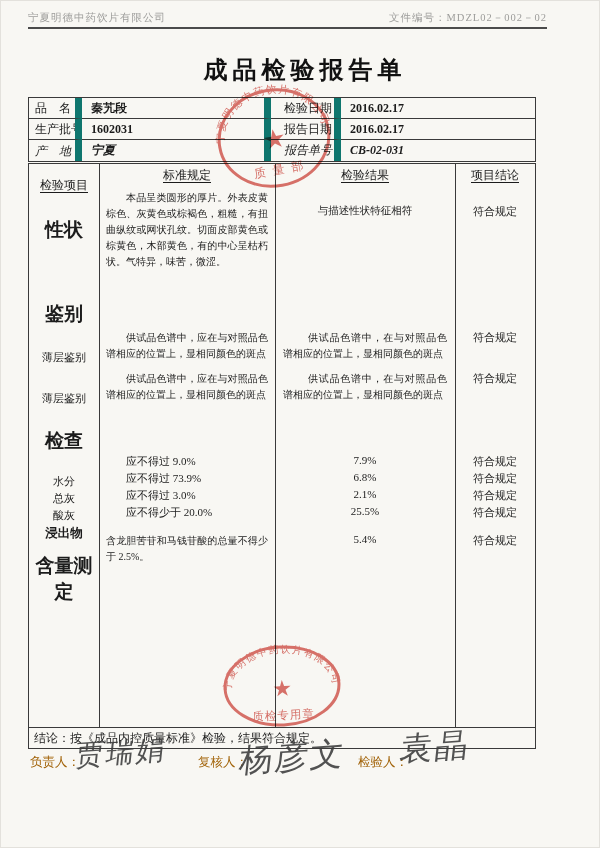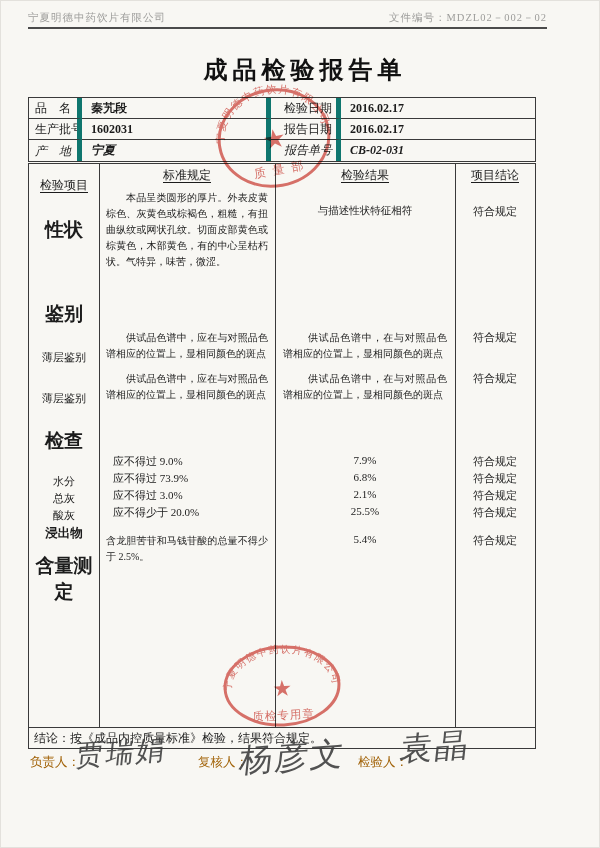--- a/index.html
+++ b/index.html
@@ -35,21 +35,21 @@
   
   .info-table{
     position:absolute;top:97px;left:28px;width:508px;
     box-sizing:border-box;border:1px solid #3a3a3a;
     display:grid;grid-template-columns:53px 189px 70px 1fr;
     grid-template-rows:21px 21px 21px;
     font-size:12px;
   }
   .info-table .cell{
     box-sizing:border-box;
-    border-right:5px solid #0f766e;border-bottom:1px solid #3a3a3a;
+    border-right:7px solid #0f766e;border-bottom:1px solid #3a3a3a;
     display:flex;align-items:center;
     white-space:nowrap;overflow:hidden;
   }
   .info-table .cell.last-col{border-right:none;}
   .info-table .cell.last-row{border-bottom:none;font-style:italic;}
   .info-table .lab{padding:0 6px;display:block;line-height:20px;text-align:justify;text-align-last:justify;}
   .info-table .lab2{padding-left:13px;}
   .info-table .val{font-weight:bold;padding-left:9px;}
   
   .main-table{
@@ -64,21 +64,21 @@
   .c-std{width:176px;flex:none;box-sizing:border-box;padding:0 7px;}
   .c-res{width:180px;flex:none;box-sizing:border-box;text-align:center;padding:0 8px;}
   .c-con{flex:1;text-align:center;box-sizing:border-box;}
   .thead{height:23px;align-items:center;font-size:12px;}
   .thead span{text-decoration:underline;text-underline-offset:3px;}
   .tbody{height:540px;overflow:hidden;}
   .sec{font-weight:bold;font-size:19px;}
   .para{font-size:10px;line-height:16px;text-align:justify;margin:0;}
   .p-ind{text-indent:2em;}
   .p-ind3{text-indent:2.5em;text-align:justify;}
-  .std-item{padding-left:14px;}
+  .std-item{padding-left:27px;}
   .conclusion-row{
     border-top:1px solid #3a3a3a;height:20px;line-height:20px;
     font-size:12px;padding-left:5px;
   }
   
   .signatures{position:absolute;top:746px;left:28px;width:544px;height:70px;font-size:12.5px;}
   .sig-label{position:absolute;color:#a16207;text-align:center;}
   .sig-name{
     position:absolute;color:#3c3c3c;
     font-size:30px;line-height:30px;

